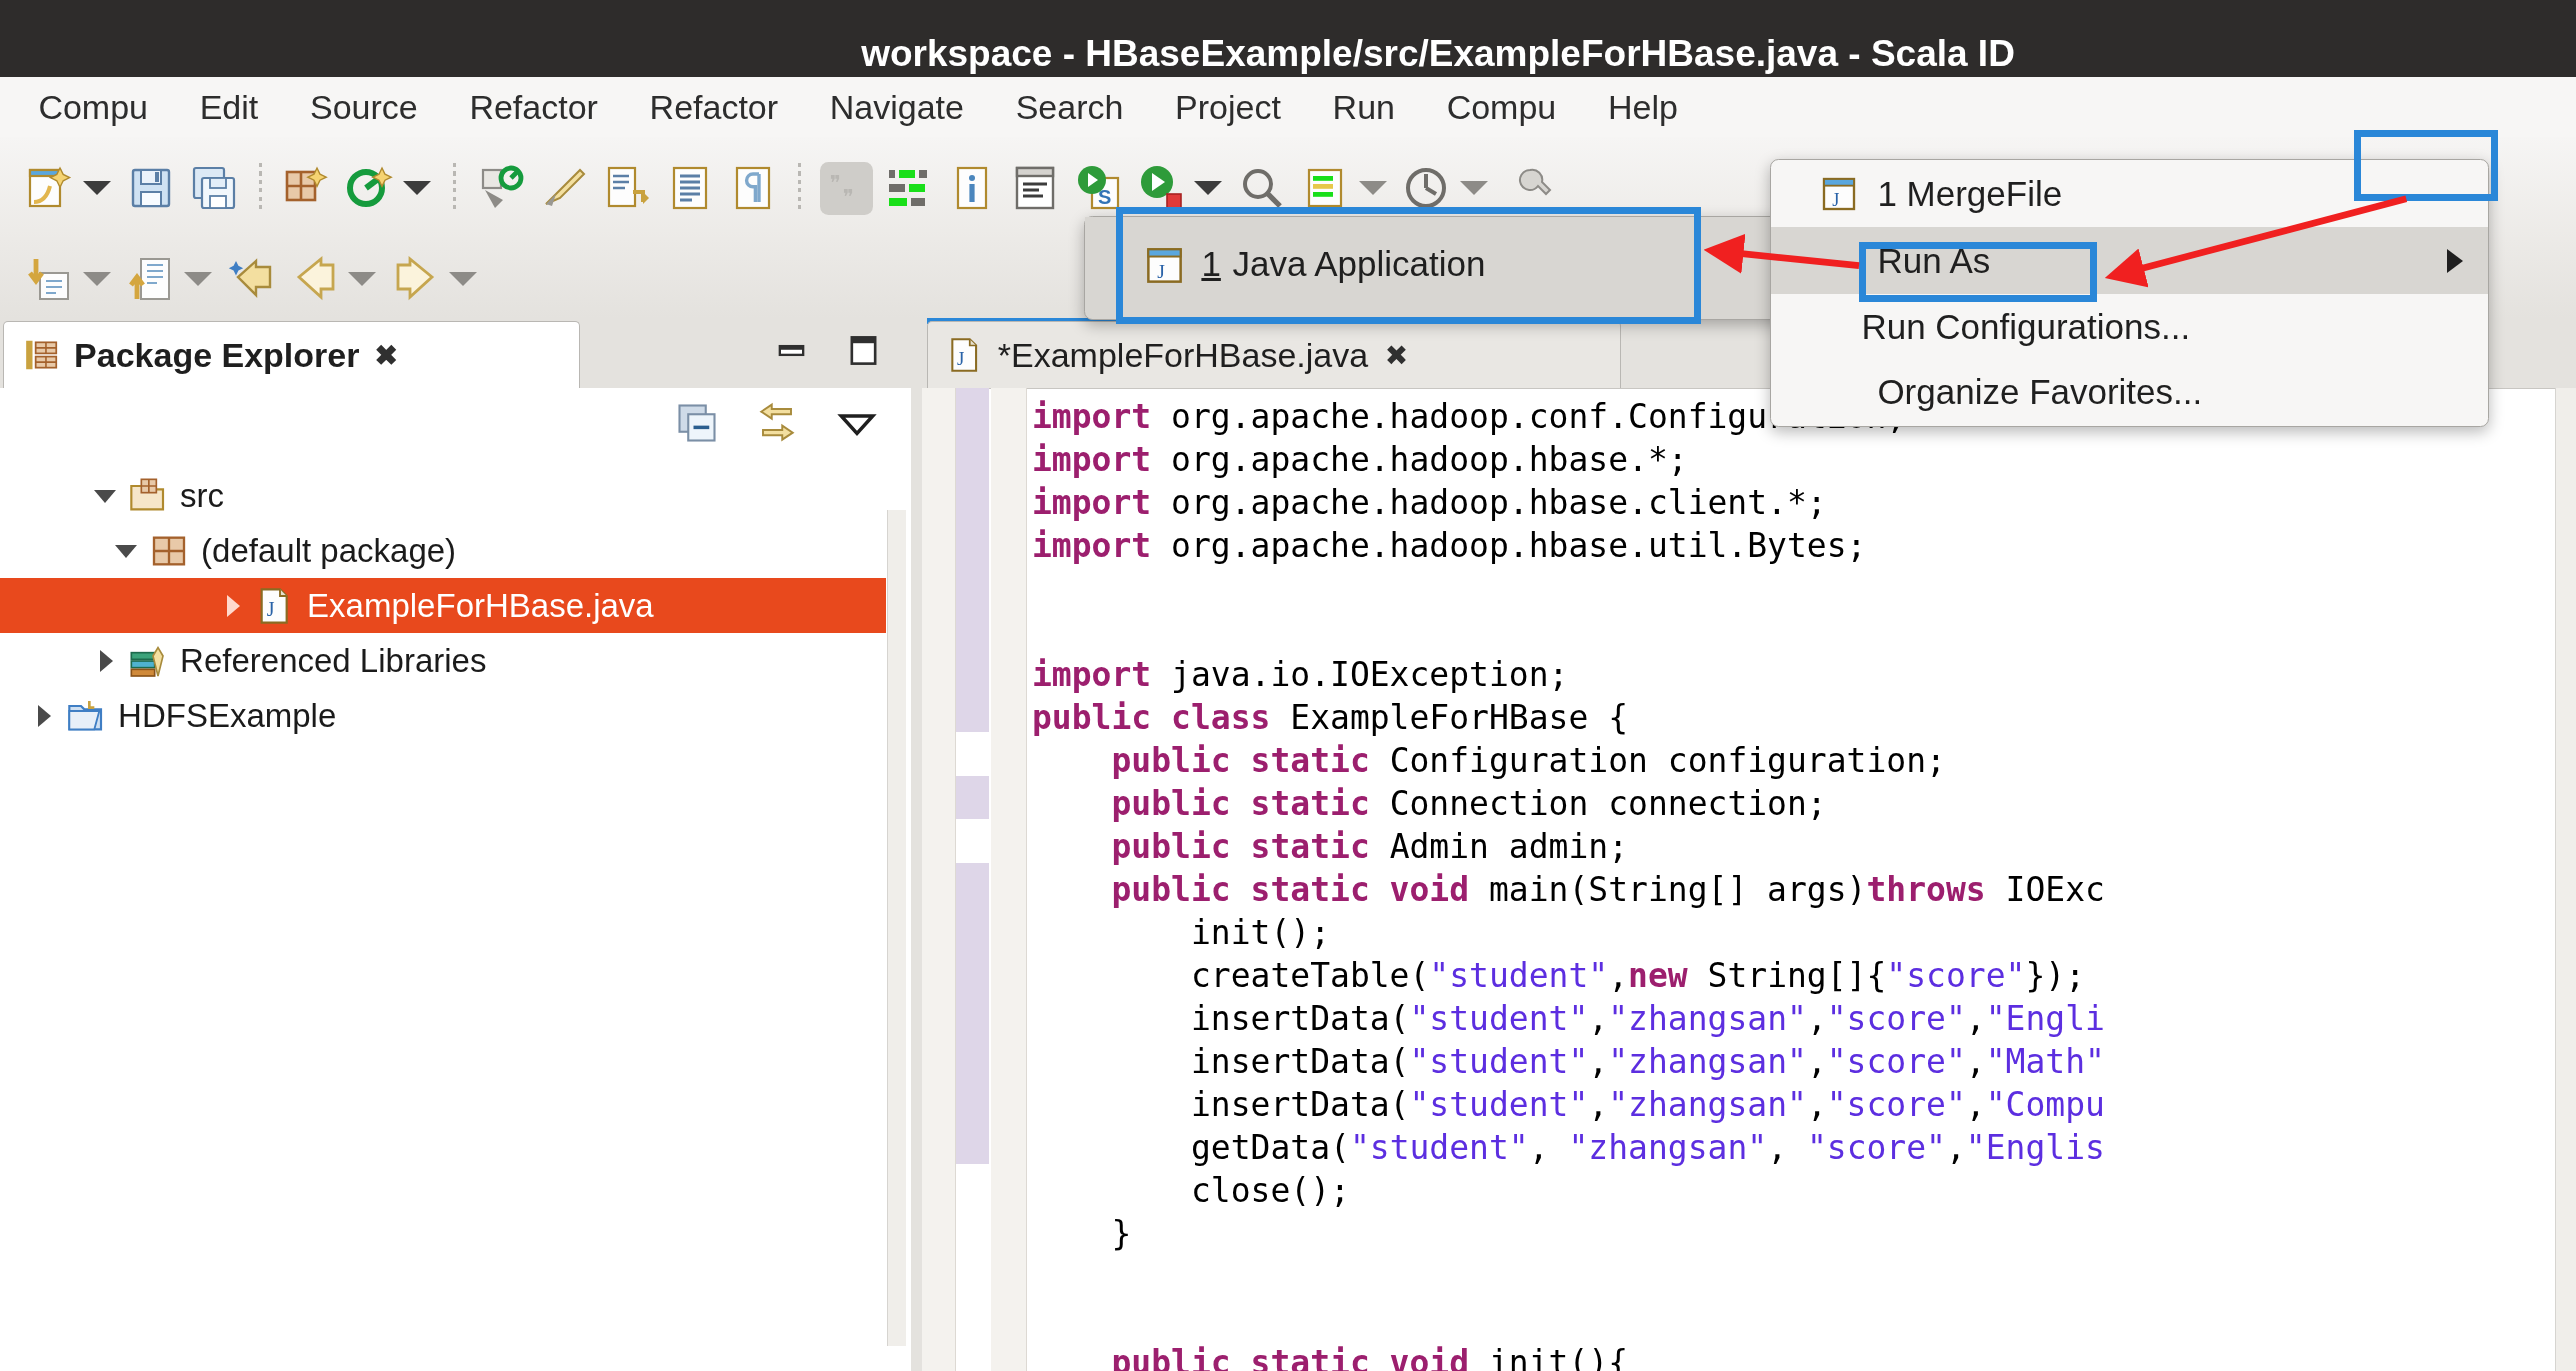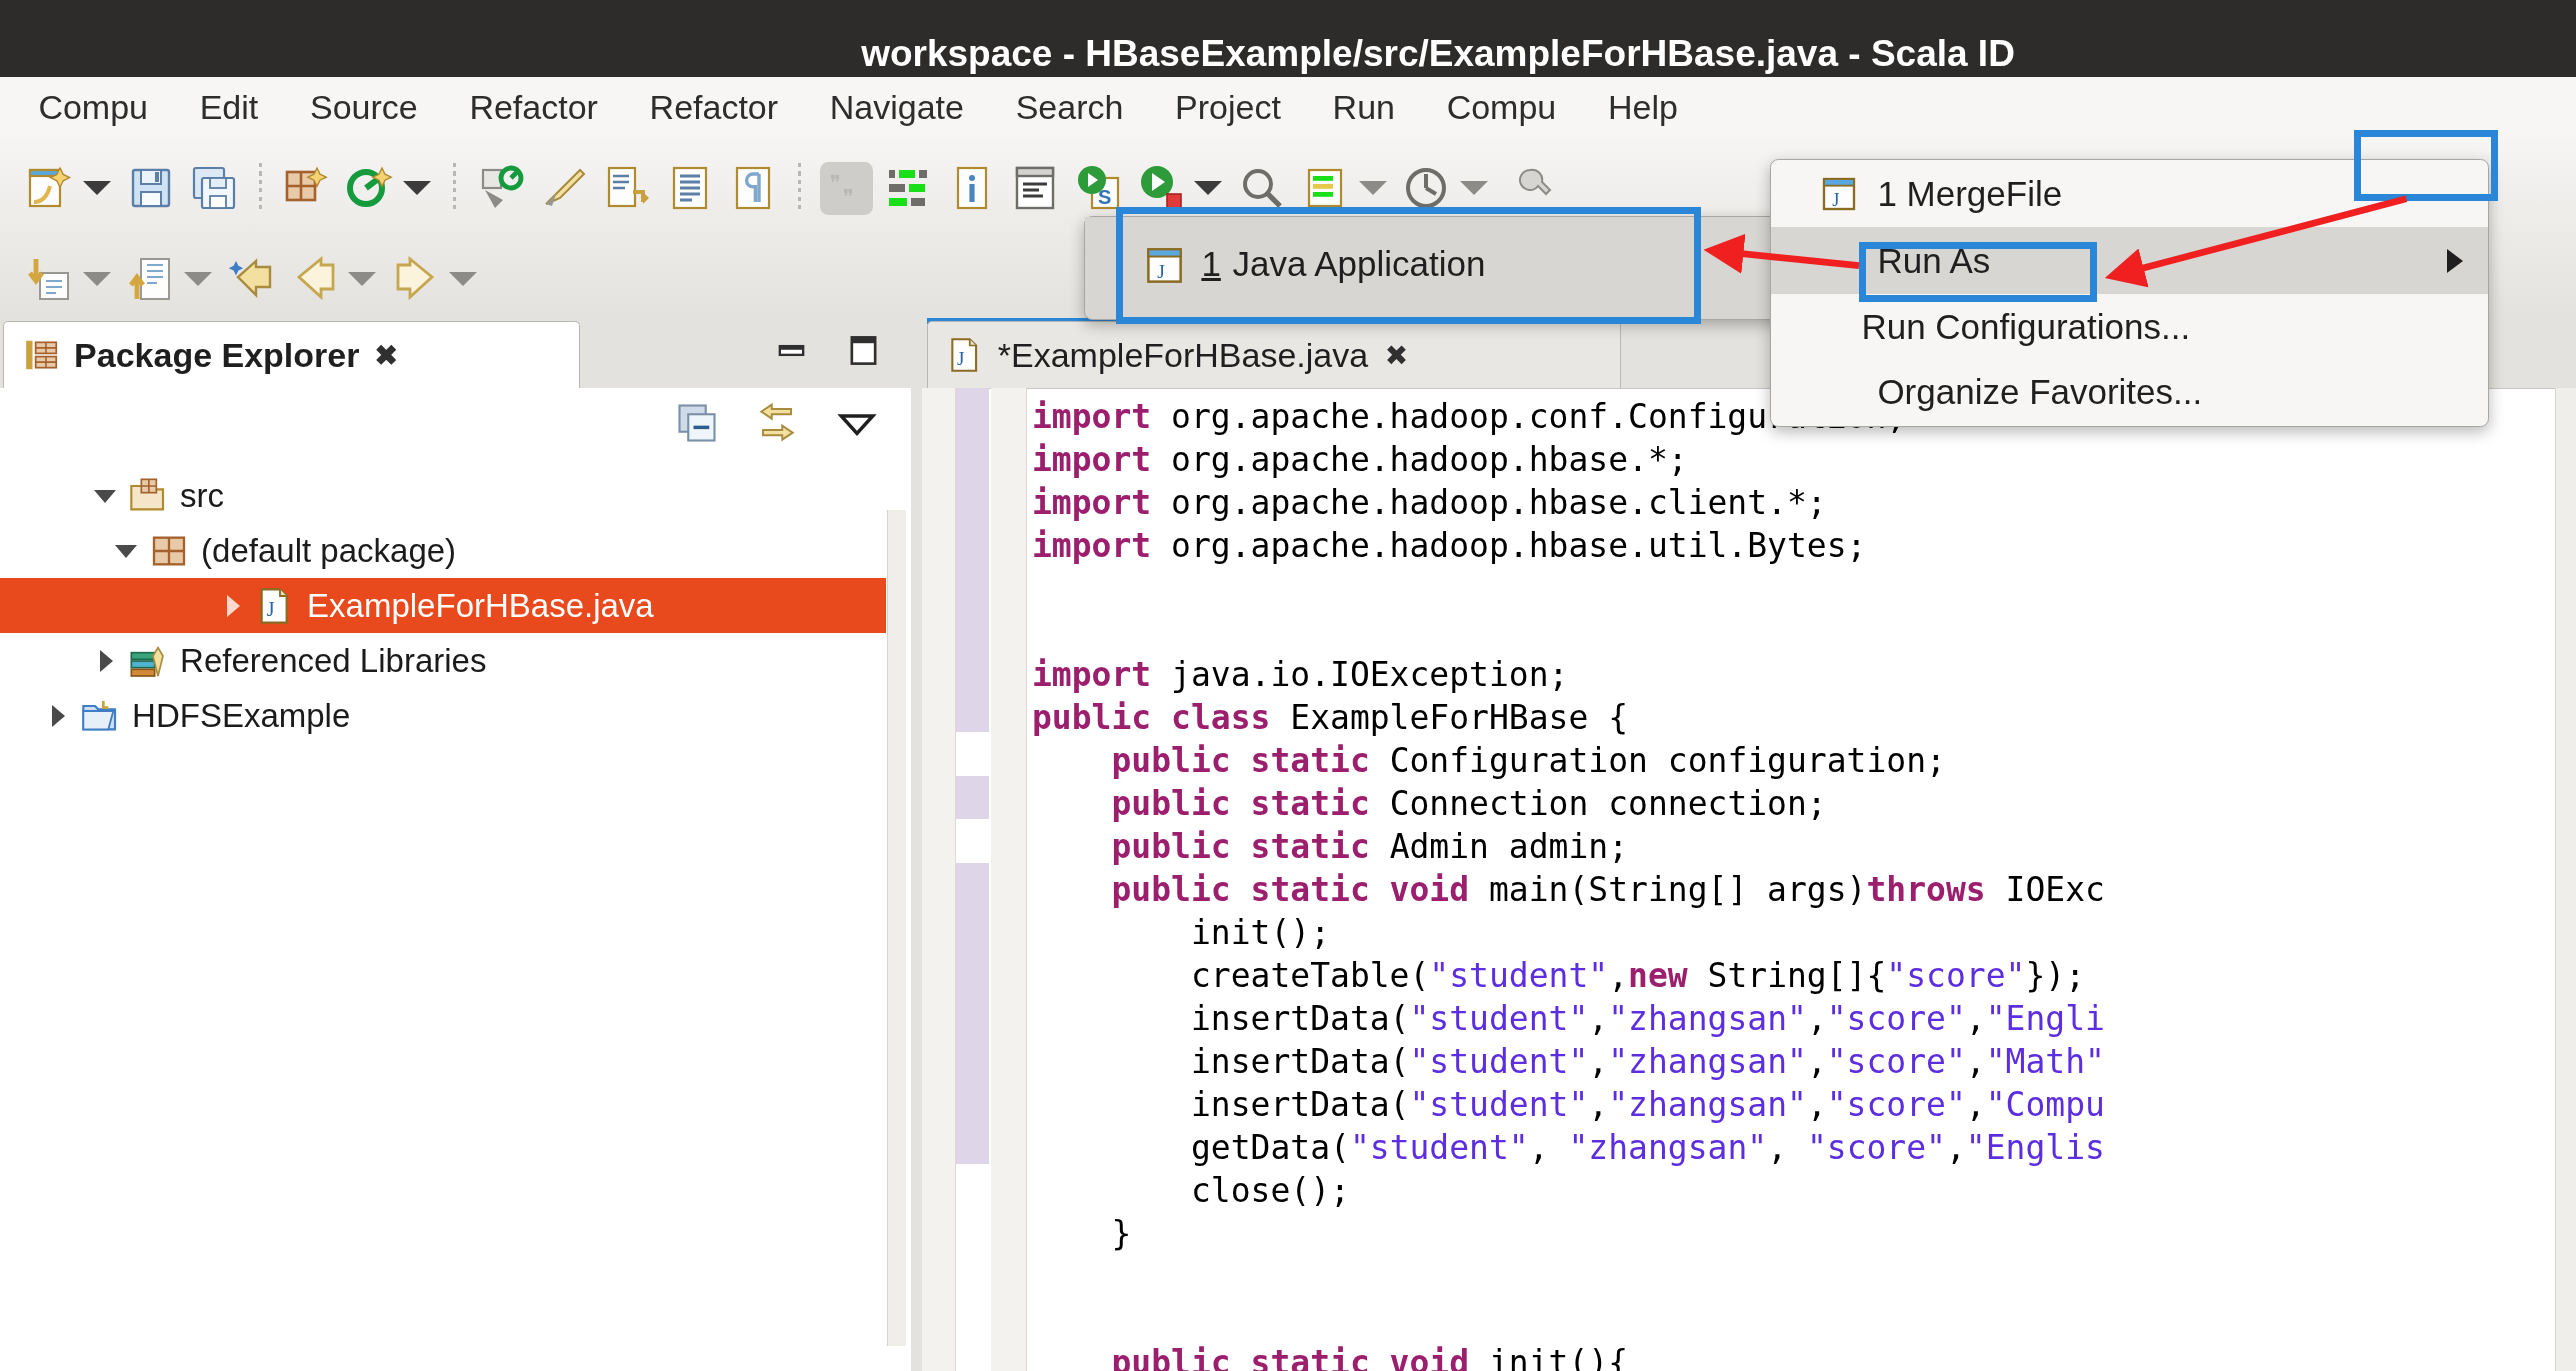--- a/index.html
+++ b/index.html
@@ -476,21 +476,21 @@
           <svg width="40" height="40" viewBox="0 0 24 24">
             <rect x="2" y="7" width="14" height="4" fill="#3ba37a" stroke="#1d6a4c" stroke-width="1"></rect>
             <rect x="2" y="12" width="14" height="4" fill="#4fb2cf" stroke="#1d6a4c" stroke-width="1"></rect>
             <rect x="2" y="17" width="14" height="4" fill="#d08a3a" stroke="#8a5318" stroke-width="1"></rect>
             <path d="M18 21 L15 9 L18 4 L21 9 Z" fill="#f3dfa0" stroke="#a88b3c" stroke-width="1"></path>
           </svg>
         </span>
         <span class="lbl">Referenced Libraries</span>
       </div>
 
-      <div class="trow" style="padding-left:44px">
+      <div class="trow" style="padding-left:30px">
         <span class="arrow right"></span>
         <span class="ticon">
           <svg width="40" height="40" viewBox="0 0 24 24">
             <path d="M2 6 h7 l2 2 h10 v12 H2 Z" fill="#cfe0f2" stroke="#3f7ec4" stroke-width="1.3"></path>
             <path d="M2 9 h18 l-3 11 H2 Z" fill="#e7eff8" stroke="#3f7ec4" stroke-width="1.1"></path>
             <path d="M14 3 v4 h3" fill="none" stroke="#c9a23f" stroke-width="1.6"></path>
           </svg>
         </span>
         <span class="lbl">HDFSExample</span>
       </div>

